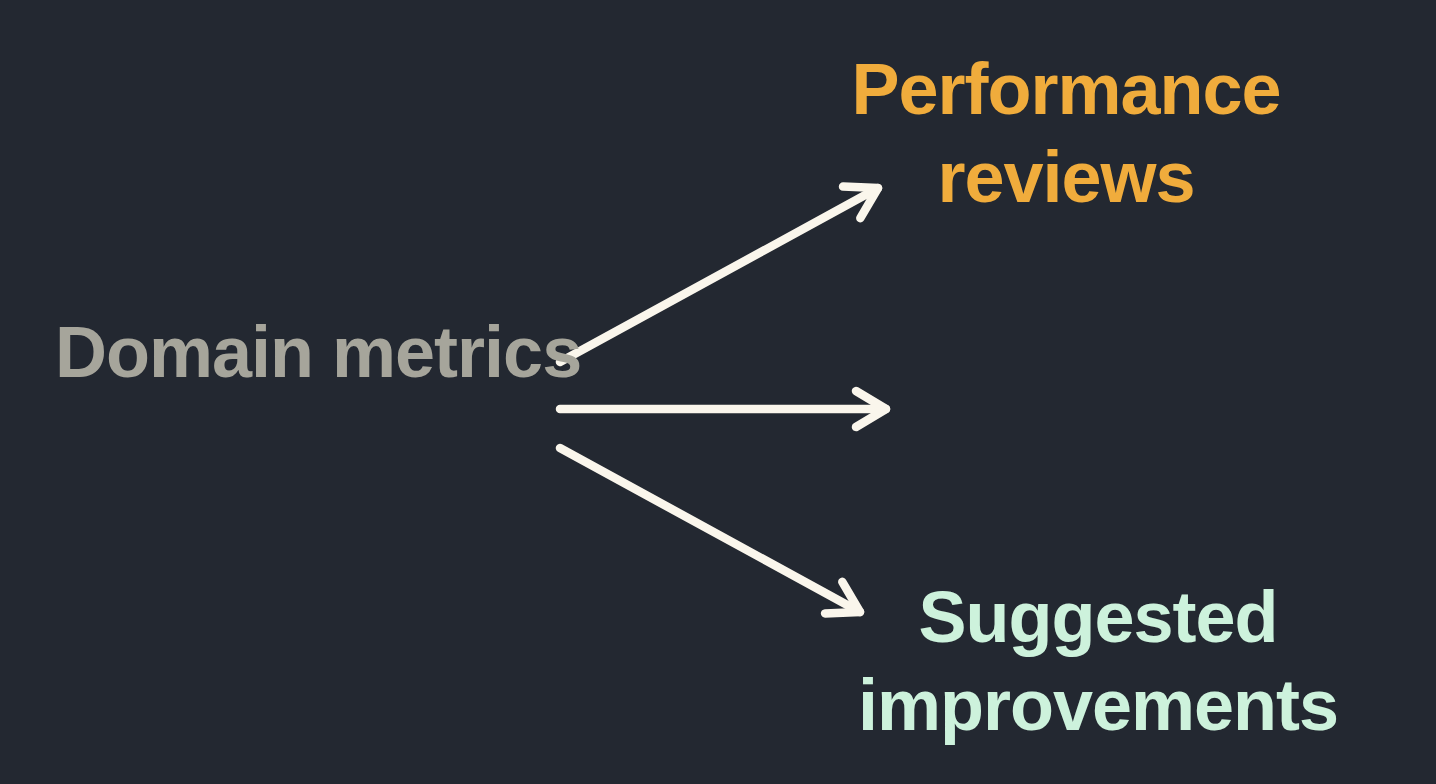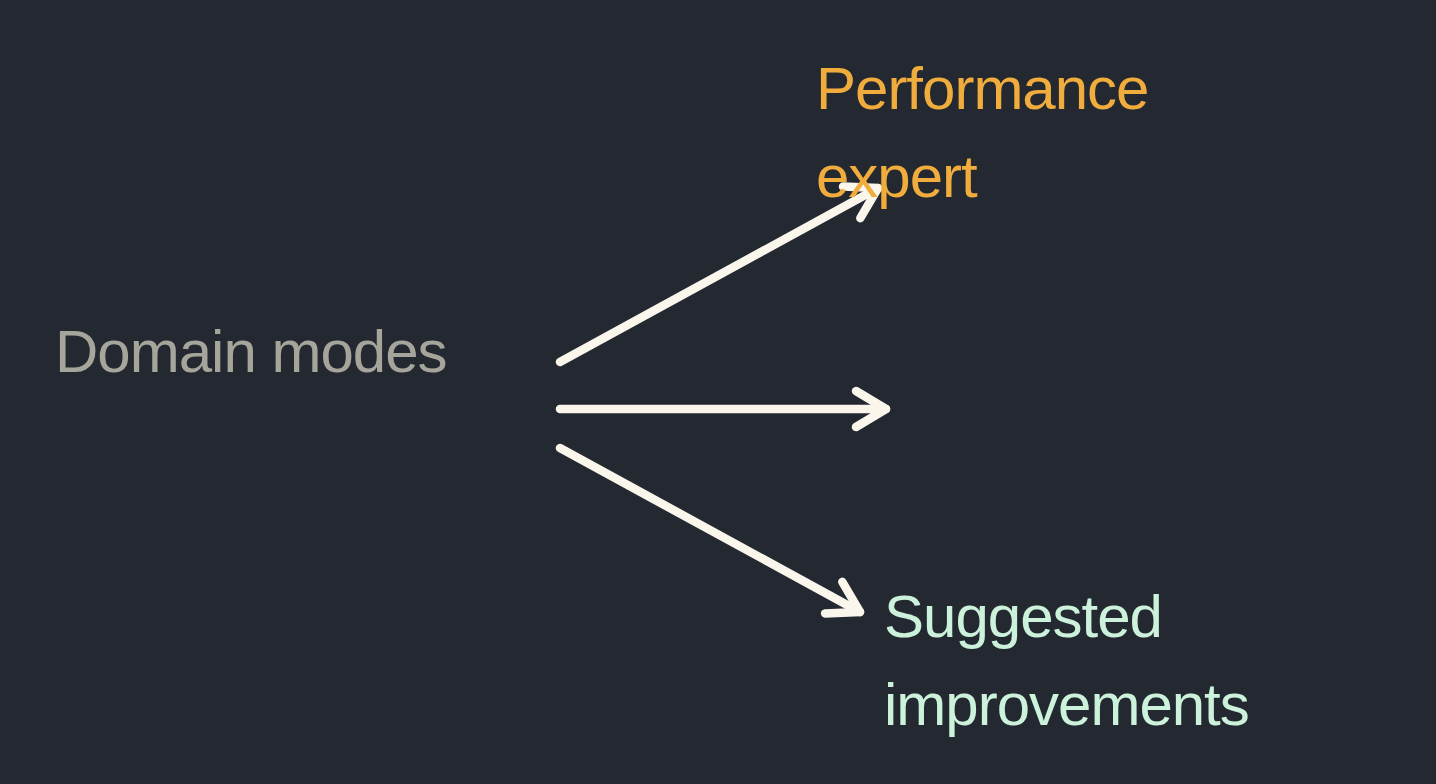--- a/index.html
+++ b/index.html
@@ -11,64 +11,65 @@
   }
   .canvas {
     position: relative;
     width: 1436px;
     height: 784px;
     overflow: hidden;
   }
   .node-label {
     position: absolute;
     width: 500px;
-    font-size: 60px;
-    font-weight: 400;
+    text-align: center;
+    font-size: 72px;
+    font-weight: 700;
     letter-spacing: -1px;
     line-height: 88px;
     white-space: nowrap;
   }
   .node-label span {
     display: block;
   }
   .arrow-layer {
     position: absolute;
     left: 0;
     top: 0;
     width: 1436px;
     height: 784px;
   }
   .src   { left: 55px;  top: 308px; }
   .tgt-1 { left: 816px; top: 45px;  }
   .tgt-2 { left: 816px; top: 321px; }
-  .tgt-3 { left: 884px; top: 573px; }
+  .tgt-3 { left: 848px; top: 573px; }
 </style>
 </head>
 <body>
 
 <div class="canvas" style="background: rgb(35, 40, 49);">
 
   <svg class="arrow-layer" viewBox="0 0 1436 784">
     <defs>
       <marker id="head" markerUnits="userSpaceOnUse" markerWidth="48" markerHeight="48" refX="42" refY="24" orient="auto">
         <path class="arrow-stroke" d="M12 6 L42 24 L12 42" fill="none" stroke-width="8.5" stroke-linecap="round" stroke-linejoin="round" stroke="#faf6ec"></path>
       </marker>
     </defs>
     <path class="arrow-stroke" d="M560 362 L878 188" fill="none" stroke-width="8.5" stroke-linecap="round" marker-end="url(#head)" stroke="#faf6ec"></path>
     <path class="arrow-stroke" d="M560 409 L886 409" fill="none" stroke-width="8.5" stroke-linecap="round" marker-end="url(#head)" stroke="#faf6ec"></path>
     <path class="arrow-stroke" d="M560 448 L860 612" fill="none" stroke-width="8.5" stroke-linecap="round" marker-end="url(#head)" stroke="#faf6ec"></path>
   </svg>
 
   <div class="node-label src" style="color: rgb(166, 165, 155);">
-    <span>Domain modes</span>
+    <span>Domain metrics</span>
   </div>
 
   <div class="node-label tgt-1" style="color: rgb(240, 172, 60);">
     <span>Performance</span>
-    <span>expert</span>
+    <span>reviews</span>
   </div>
 
   <div class="node-label tgt-2" style="color: rgb(92, 179, 174);">
   </div>
 
   <div class="node-label tgt-3" style="color: rgb(205, 242, 220);">
     <span>Suggested</span>
     <span>improvements</span>
   </div>
 

